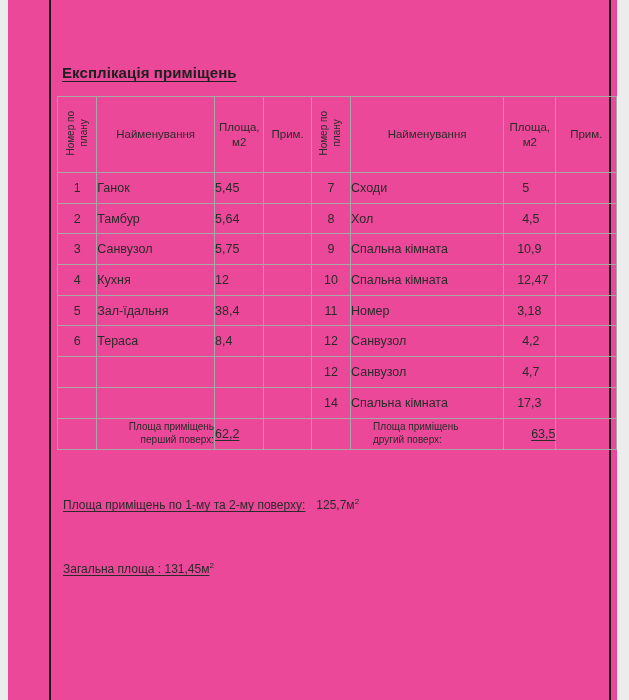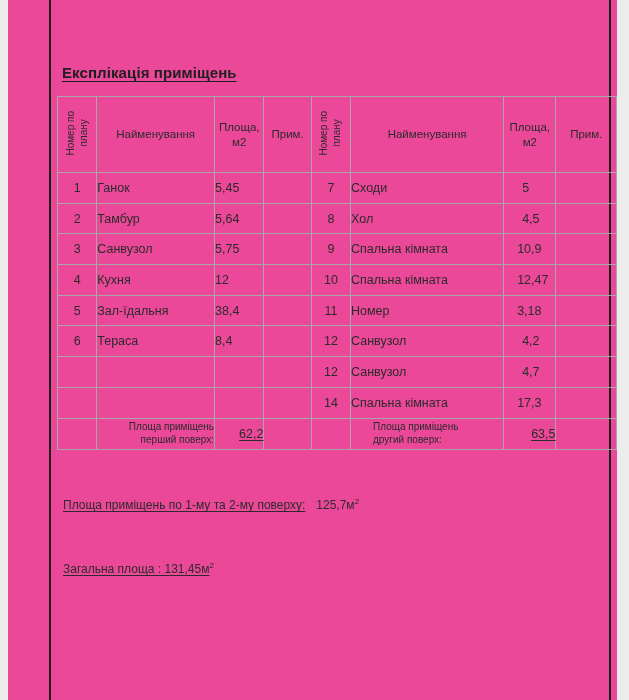--- a/index.html
+++ b/index.html
@@ -137,21 +137,21 @@
     padding-right: 4px;
     font-size: 10px;
     font-weight: bold;
     line-height: 1.25;
     white-space: pre-line;
     text-underline-offset: 2px;
   }
   .sum-label.left-block { text-align: right; }
   .sum-label.right-block { text-align: left; padding-left: 22px; }
   .sum-value {
-    text-align: right;
+    text-align: left;
     font-size: 12.5px;
     text-decoration: underline;
     text-underline-offset: 2px;
   }
   .sum-value.rt { text-align: right; padding-left: 7px; }
 
   .foot-line {
     position: absolute;
     font-size: 12px;
     color: #2b2b2b;

